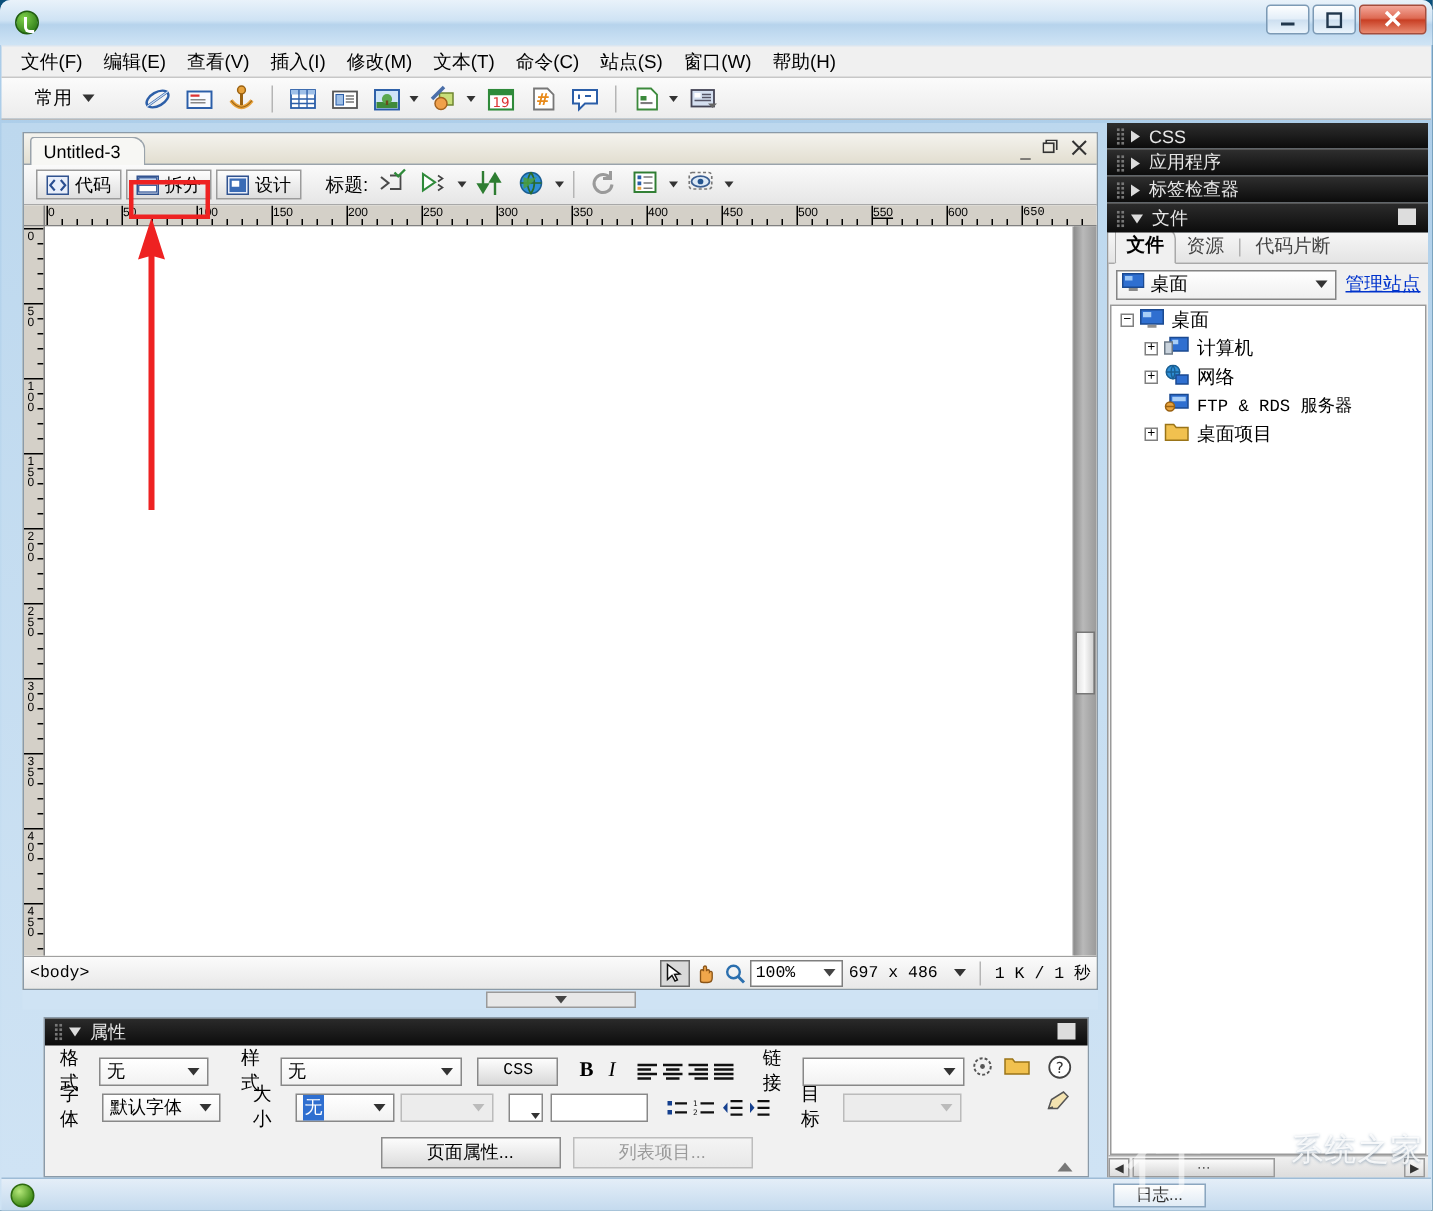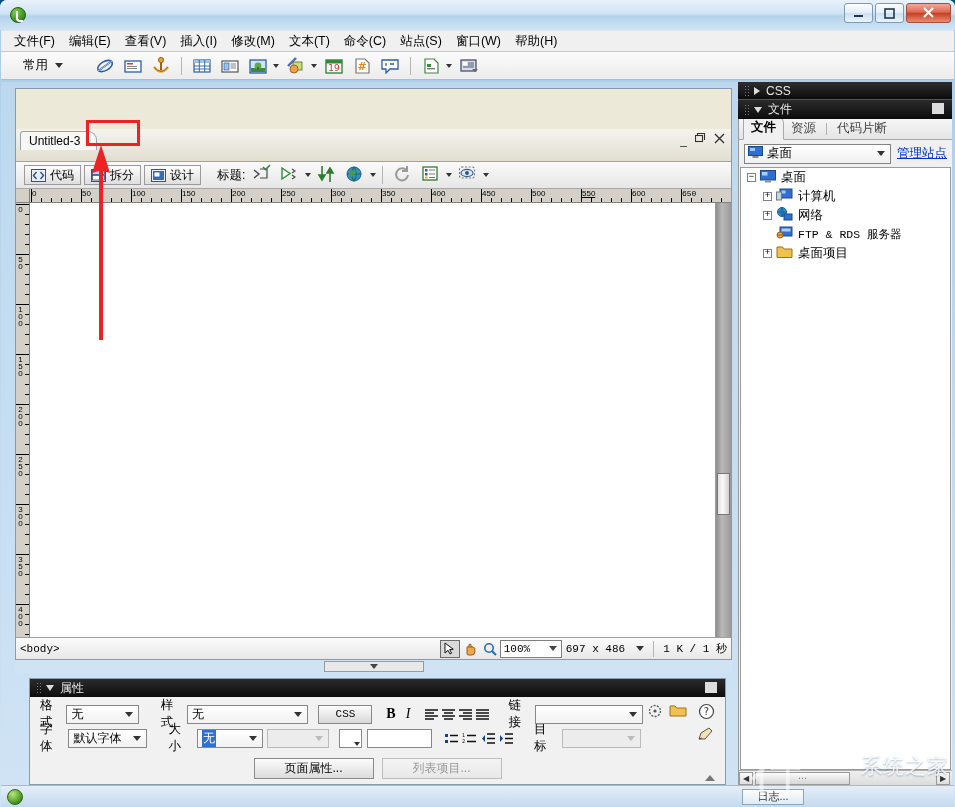--- a/index.html
+++ b/index.html
@@ -108,25 +108,24 @@
     background: linear-gradient(180deg,#bdd8ee,#cfe3f4);
     padding: 6px 6px 0 14px;
   }
   #doc-window {
     flex: 1; display:flex; flex-direction: column;
     border: 1px solid #8a9aa8;
     background: #ece9d8;
     position: relative;
   }
   #doc-tabbar {
-    height: 33px;
+    height: 21px;
     background: linear-gradient(180deg,#f4f3ee,#e2ded0);
     position: relative;
     border-bottom: 1px solid #9aa3ab;
-    margin-top: 40px;
   }
   #doc-tab {
     position: absolute; left: 4px; top: 2px;
     height: 19px; padding: 2px 16px 0 8px;
     background: #f7f7f4;
     border: 1px solid #9aa3ab; border-bottom: none;
     border-radius: 3px 9px 0 0;
     font-size: 12px; color: #000;
   }
   .doc-winbtns {
@@ -926,20 +925,30 @@
         </div>
       </div>
     </div>
 
     <div id="right-col">
       <div class="collapsed-panel">
         <span class="gripper"></span>
         <span class="tri-right-w"></span>
         <span>CSS</span>
       </div>
+      <div class="collapsed-panel">
+        <span class="gripper"></span>
+        <span class="tri-right-w"></span>
+        <span>应用程序</span>
+      </div>
+      <div class="collapsed-panel">
+        <span class="gripper"></span>
+        <span class="tri-right-w"></span>
+        <span>标签检查器</span>
+      </div>
 
       <div class="panel-head-dark" style="height:19px">
         <span class="gripper"></span>
         <span class="tri-down-w"></span>
         <span>文件</span>
         <span class="panel-menu-ico"></span>
       </div>
 
       <div id="files-panel">
         <div id="files-tabs">

